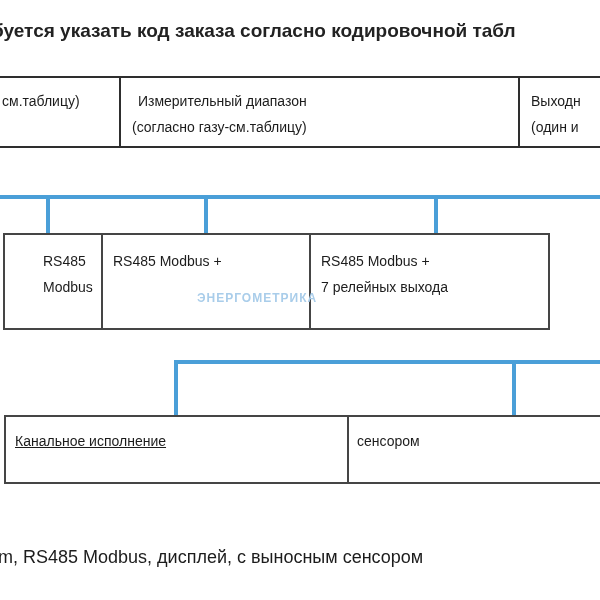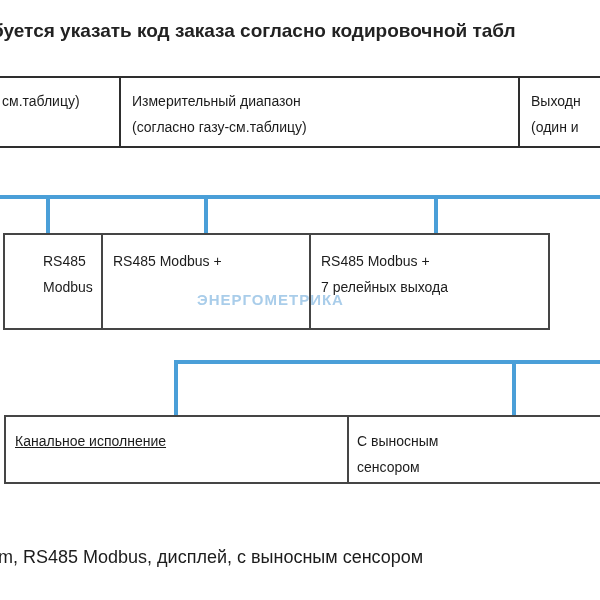--- a/index.html
+++ b/index.html
@@ -25,40 +25,40 @@
   }
   .row2 .vdiv{position:absolute;top:0;width:2px;height:93px;background:#454545;}
   
   .row3{
     left:4px;top:415px;width:600px;height:65px;
     border:2px solid #454545;border-right:none;
   }
   .row3 .vdiv{position:absolute;top:0;width:2px;height:65px;background:#454545;}
   .blue{background:#4a9fd8;}
   .watermark{
-    font-size:15px;font-weight:700;letter-spacing:1px;
+    font-size:12px;font-weight:700;letter-spacing:1px;
     color:#a9cdea;white-space:nowrap;
   }
   .footer{font-size:18px;white-space:nowrap;color:#1c1c1c;}
 </style>
 </head>
 <body>
 
 <div id="page">
 
   <div class="abs title" style="left:-8px;top:20px;">буется указать код заказа согласно кодировочной табл</div>
 
   <div class="abs row1"></div>
   <div class="abs vdiv1" style="left:119px;"></div>
   <div class="abs vdiv1" style="left:518px;"></div>
 
   <div class="abs" style="left:2px;top:88px;">
     <span class="cellline" style="display:block;">см.таблицу)</span>
   </div>
-  <div class="abs" style="left:132px;top:88px;">
+  <div class="abs" style="left:132px;top:88px;text-align:right;">
     <span class="cellline" style="display:block;">Измерительный диапазон</span>
     <span class="cellline" style="display:block;">(согласно газу-см.таблицу)</span>
   </div>
   <div class="abs" style="left:531px;top:88px;">
     <span class="cellline" style="display:block;">Выходн</span>
     <span class="cellline" style="display:block;">(один и</span>
   </div>
 
   <div class="abs blue" style="left:0;top:195px;width:600px;height:4px;"></div>
   <div class="abs blue" style="left:46px;top:195px;width:4px;height:40px;"></div>
@@ -87,19 +87,18 @@
   <div class="abs blue" style="left:174px;top:360px;width:4px;height:57px;"></div>
   <div class="abs blue" style="left:512px;top:360px;width:4px;height:57px;"></div>
 
   <div class="abs row3">
     <div class="vdiv" style="left:341px;"></div>
   </div>
   <div class="abs" style="left:15px;top:428px;">
     <span class="cellline" style="display:block;text-decoration:underline;">Канальное исполнение</span>
   </div>
   <div class="abs" style="left:357px;top:428px;">
-    <span class="cellline" style="display:block;">С выносным</span>
     <span class="cellline" style="display:block;">сенсором</span>
   </div>
 
   <div class="abs footer" style="left:-12px;top:547px;">om, RS485 Modbus, дисплей, с выносным сенсором</div>
 
 </div>
 
 </body></html>

